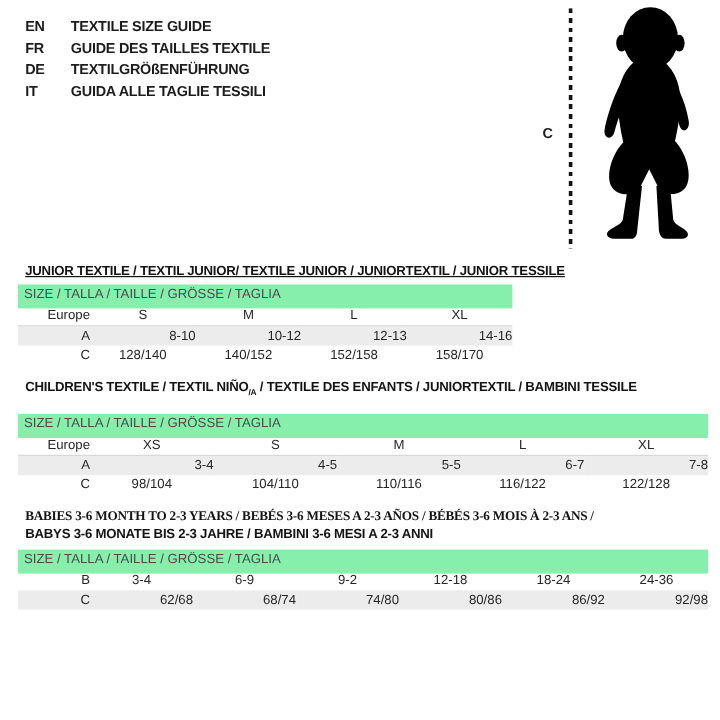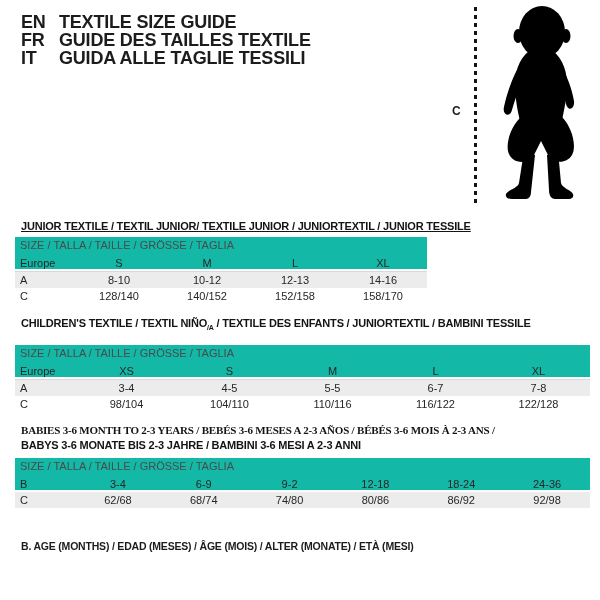--- a/index.html
+++ b/index.html
@@ -2,53 +2,56 @@
 <html><head>
 <meta charset="utf-8">
 <style>
   html,body{margin:0;padding:0;}
   body{width:600px;height:600px;background:#ffffff;position:relative;overflow:hidden;
        font-family:"Liberation Sans","DejaVu Sans",sans-serif;color:#1c1c1c;}
   .abs{position:absolute;}
 
   
   .lang-block{left:21px;top:13px;}
-  .lang-row{height:18px;line-height:18px;font-weight:700;font-size:18px;letter-spacing:-.2px;white-space:nowrap;}
+  .lang-row{height:18px;line-height:18px;font-weight:700;font-size:12px;letter-spacing:-.2px;white-space:nowrap;}
   .lang-code{display:inline-block;width:38px;}
 
   
   .dash-line{left:474px;top:7px;width:3px;height:200px;
     background:repeating-linear-gradient(to bottom,#141414 0 4px,transparent 4px 8px);}
   .c-label{left:452px;top:104px;font-weight:700;font-size:12px;}
   .baby{left:486px;top:5px;}
 
   
   .tbl-title{left:21px;font-weight:700;font-size:11px;letter-spacing:-.2px;color:#141414;white-space:nowrap;}
   .tbl-title .sub{font-size:7px;vertical-align:sub;}
-  .band{left:15px;height:32px;line-height:16px;background:#14b8a6;color:#4a4a4a;
+  .band{left:15px;height:20px;line-height:16px;background:#86efac;color:#4a4a4a;
         font-size:11px;padding-left:5px;box-sizing:border-box;font-weight:400;}
   table.sizes{left:15px;border-collapse:collapse;table-layout:fixed;font-size:11px;color:#262626;}
   table.sizes td{height:16px;padding:0;text-align:center;white-space:nowrap;}
-  table.sizes td.lbl{text-align:left;padding-left:5px;}
-  tr.stripe td{background:#ececec;}
+  table.sizes td.lbl{text-align:right;padding-left:5px;}
+  tr.stripe td{background:#ececec;text-align:right;}
   tr.hdrline td{border-bottom:1px solid #d8d8d8;}
 
   
   .footnotes{left:21px;top:538px;}
   .fn{height:16px;line-height:16px;font-weight:700;font-size:10.5px;letter-spacing:-.2px;white-space:nowrap;}
 </style>
 </head>
 <body>
 
 <div class="abs lang-block">
   <div class="lang-row">
     <span class="lang-code">EN</span><span>TEXTILE SIZE GUIDE</span>
   </div>
   <div class="lang-row">
     <span class="lang-code">FR</span><span>GUIDE DES TAILLES TEXTILE</span>
+  </div>
+  <div class="lang-row">
+    <span class="lang-code">DE</span><span>TEXTILGRÖßENFÜHRUNG</span>
   </div>
   <div class="lang-row">
     <span class="lang-code">IT</span><span>GUIDA ALLE TAGLIE TESSILI</span>
   </div>
 </div>
 
 <div class="abs dash-line"></div>
 <div class="abs c-label">C</div>
 <div class="abs baby">
   <svg width="112" height="200" viewBox="0 0 110 200" xmlns="http://www.w3.org/2000/svg">
@@ -169,14 +172,13 @@
     <td>68/74</td>
     <td>74/80</td>
     <td>80/86</td>
     <td>86/92</td>
     <td>92/98</td>
   </tr>
 </tbody>
   </table>
 
 <div class="abs footnotes">
-  <div class="fn">B. AGE (MONTHS) / EDAD (MESES) / ÂGE (MOIS) / ALTER (MONATE) / ETÀ (MESI)</div>
 </div>
 
 </body></html>

